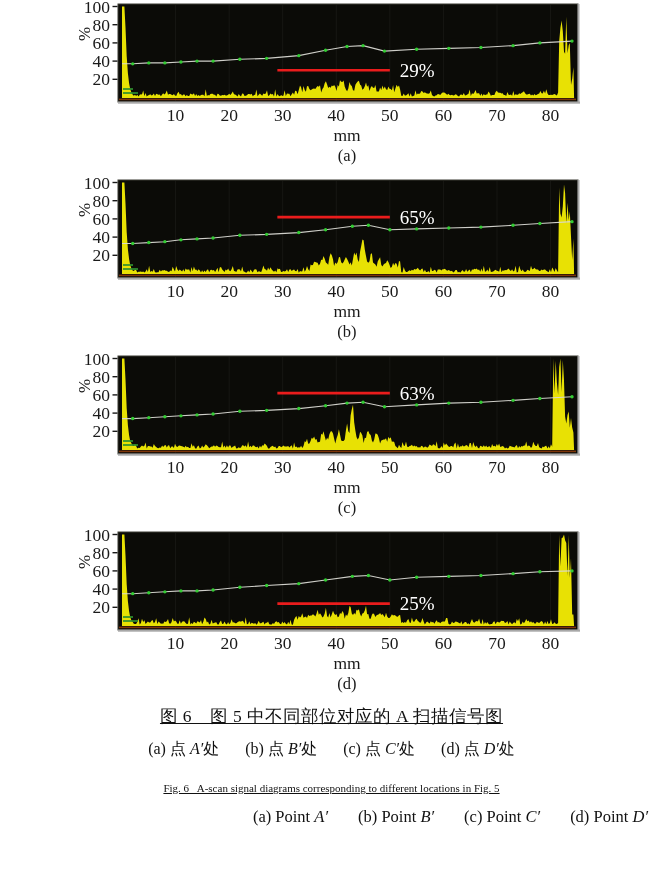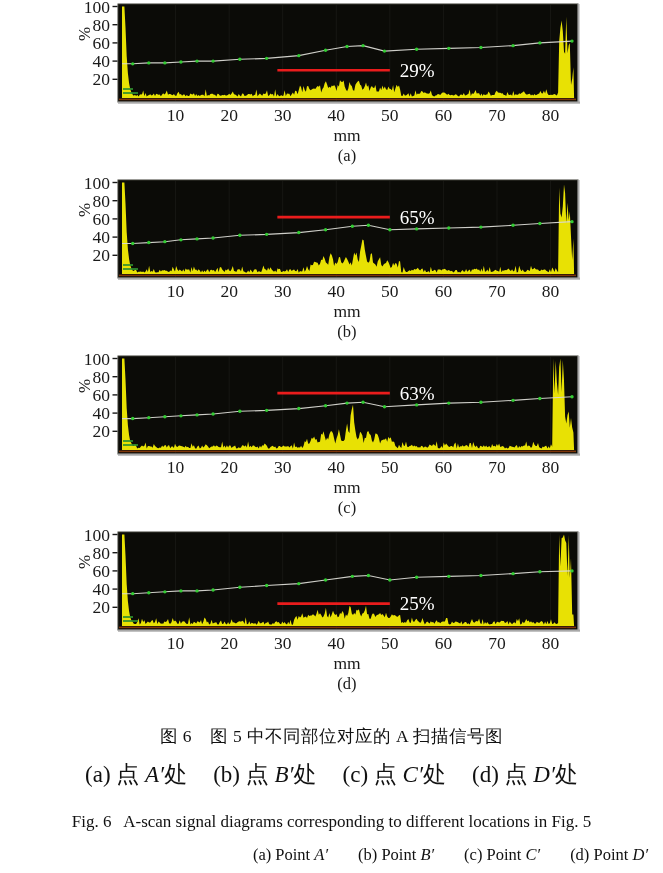--- a/index.html
+++ b/index.html
@@ -1,26 +1,26 @@
 <!DOCTYPE html>
 <html><head>
 <meta charset="utf-8">
 <style>
   html,body{margin:0;padding:0;background:#ffffff;}
   body{width:663px;height:873px;overflow:hidden;
        font-family:"Liberation Serif","DejaVu Serif",serif;color:#111;}
   .page{width:663px;height:873px;position:relative;}
   #charts{padding-top:0;}
   #charts svg{display:block;overflow:visible;}
-  .captions{text-align:center;margin-top:20px;}
+  .captions{text-align:center;text-decoration:underline;}
   .captions p{margin:0;white-space:pre-wrap;}
   .cap-cn-title{font-size:17.5px;letter-spacing:.5px;margin-bottom:11px !important;}
-  .cap-cn-sub{font-size:23px;margin-bottom:22px !important;}
+  .cap-cn-sub{font-size:16px;margin-bottom:22px !important;}
   .cap-cn-sub .item{display:inline-block;margin:0 13px;}
-  .cap-en-title{font-size:17px;margin-bottom:13px !important;}
+  .cap-en-title{font-size:11px;margin-bottom:13px !important;}
   .cap-en-sub{font-size:16.5px;text-align:right;}
   .cap-en-sub .item{display:inline-block;margin:0 15px;}
   .pt{font-style:italic;}
 </style>
 </head>
 <body>
 
 <div class="page">
 
   <div id="charts">

